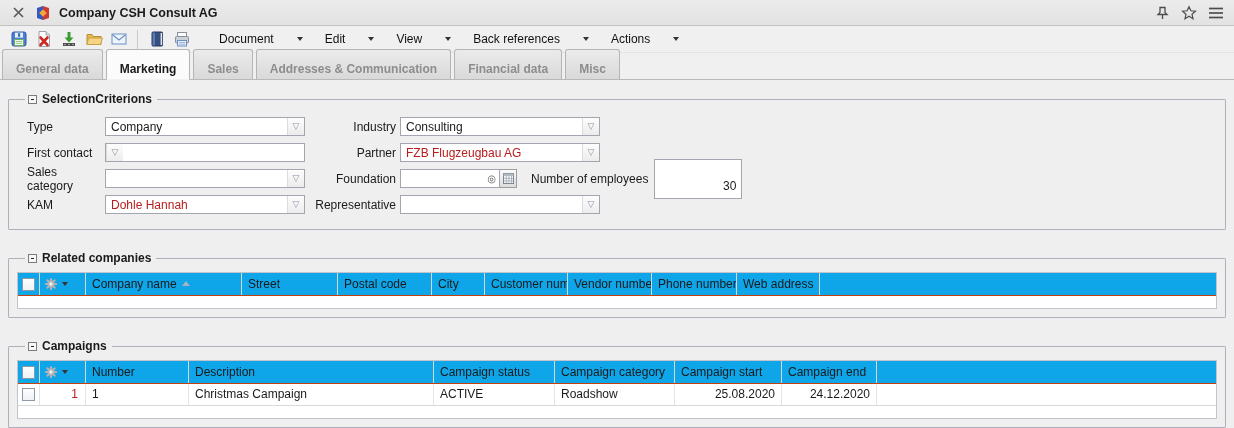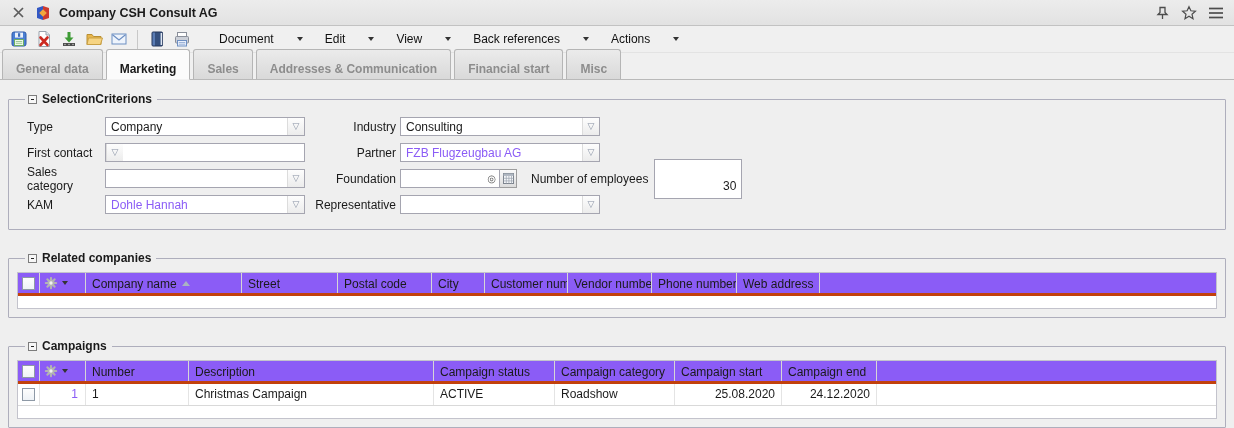--- a/index.html
+++ b/index.html
@@ -72,40 +72,40 @@
   .flabel2 { width:95px; text-align:right; padding-right:4px; }
   .combo {
     display:flex; width:200px; height:19px; border:1px solid #a5a5b0; background:#fff; cursor:pointer;
   }
   .combo-value { flex:1; padding:2px 5px; overflow:hidden; white-space:nowrap; line-height:14px; }
   .combo-btn {
     width:17px; display:flex; align-items:center; justify-content:center;
     background:linear-gradient(#fdfdfd,#ececec); border-left:1px solid #dcdcdc;
     color:#8892a4; font-size:9px; line-height:9px;
   }
-  .link { color:#8b5cf6; }
+  .link { color:#b91c1c; }
   .date-input {
     width:100px; height:19px; border:1px solid #a5a5b0; background:#fff;
     display:flex; align-items:center; justify-content:flex-end; padding-right:3px;
     color:#555; font-size:10px; cursor:text;
   }
   .cal-btn {
     width:17px; height:19px; border:1px solid #9d9d9d; border-left:none;
     background:linear-gradient(#fafafa,#dcdcdc);
     display:flex; align-items:center; justify-content:center; cursor:pointer;
   }
   .text-input {
     height:19px; border:1px solid #a5a5b0; background:#fff; padding:19px 5px; line-height:14px;
   }
   .num { width:88px; text-align:right; margin-left:6px; }
   .emp-label { margin-left:14px; }
 
   
   .grid { border:1px solid #c3c3cc; background:#fff; margin-top:3px; }
-  .ghead { display:flex; background:#8b5cf6; border-bottom:3px solid #c2410c; height:23px;justify-content:space-between; }
+  .ghead { display:flex; background:#0ea5e9; border-bottom:1px solid #c2410c; height:23px;justify-content:space-between; }
   .gcell {
     border-right:1px solid #d6d6d6; padding:0 6px; line-height:22px;
     overflow:hidden; white-space:nowrap; flex:0 0 auto;
   }
   .grow { display:flex; height:22px; background:#fff; border-bottom:1px solid #d9d9d9; }
   .grow .gcell { border-right:1px solid #e4e4e4; line-height:21px; }
   .fill { flex:1 1 auto !important; border-right:none !important; }
   .c-check { width:22px; display:flex; align-items:center; justify-content:center; padding:0; }
   .c-gear  { width:46px; display:flex; align-items:center; gap:4px; padding:0 4px; }
   .checkbox {
@@ -238,21 +238,21 @@
       <span class="caret-down"></span>
     </span>
   </div>
 </div>
 
 <div class="tabstrip">
   <span class="tab">General data</span>
   <span class="tab active">Marketing</span>
   <span class="tab">Sales</span>
   <span class="tab">Addresses &amp; Communication</span>
-  <span class="tab">Financial start</span>
+  <span class="tab">Financial data</span>
   <span class="tab">Misc</span>
 </div>
 
 <div class="content">
 
   <fieldset class="gap">
     <legend>
       <span class="collapse-box"></span>
       <span>SelectionCriterions</span>
     </legend>

